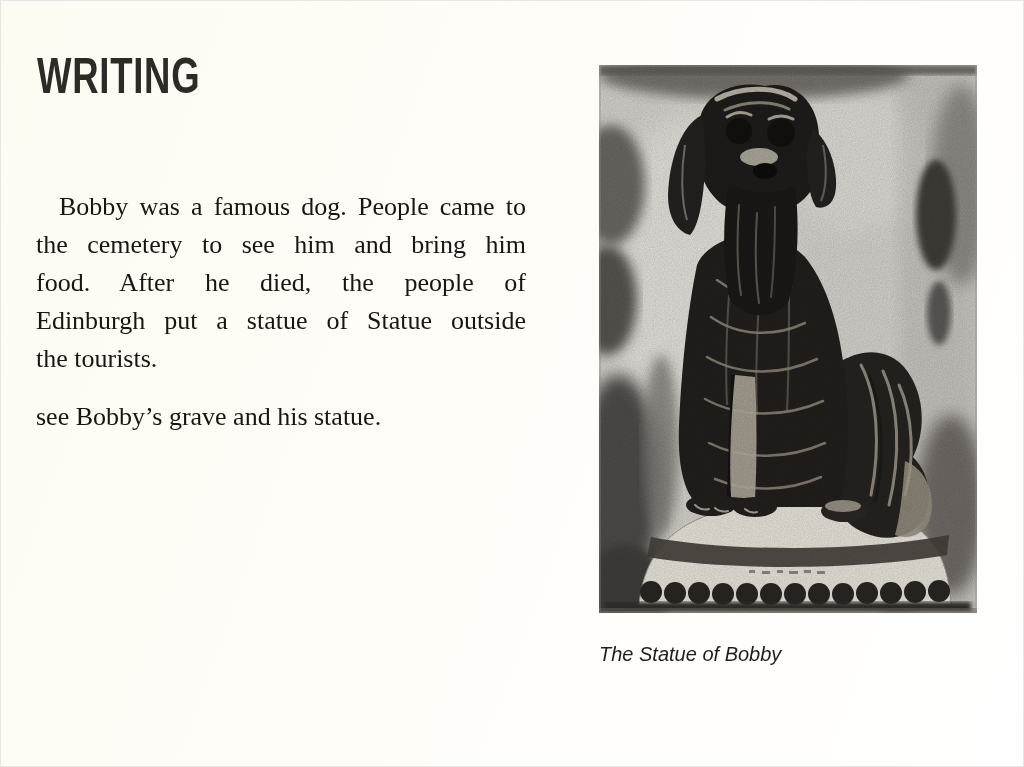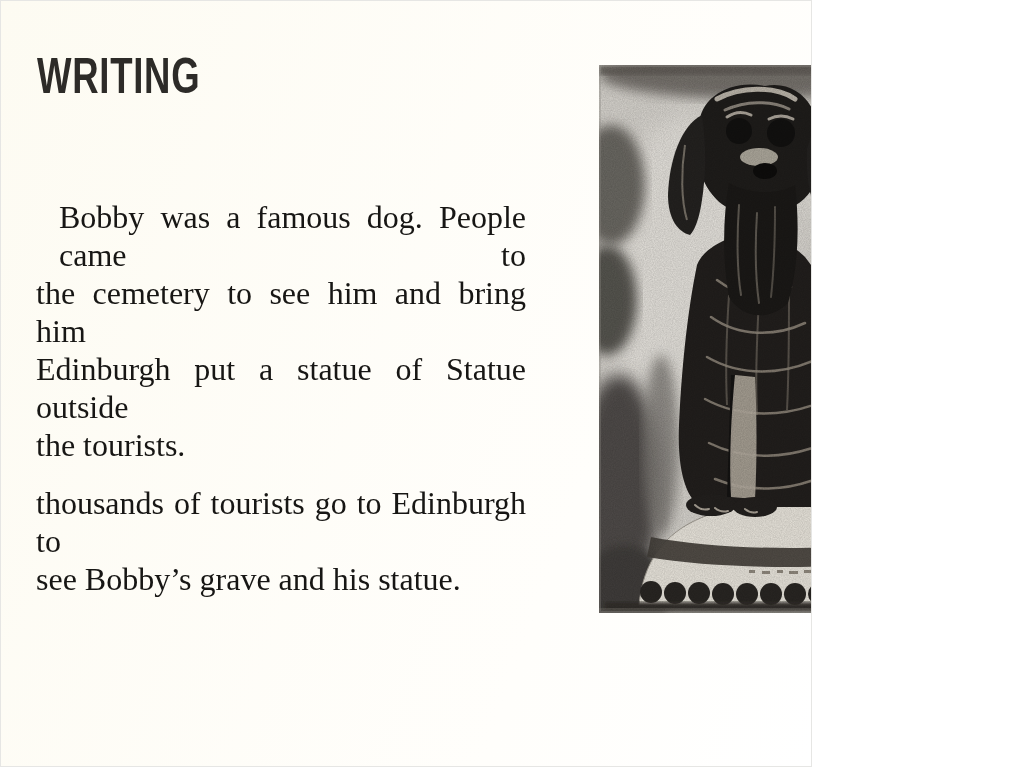--- a/index.html
+++ b/index.html
@@ -1,18 +1,18 @@
 <!DOCTYPE html>
 <html><head>
 <meta charset="utf-8">
 <style>
   html, body { margin: 0; padding: 0; background: #ffffff; }
   .slide {
     position: relative;
-    width: 812px;
+    width: 1024px;
     height: 767px;
     box-sizing: border-box;
     background: linear-gradient(110deg, #fdfbf2 0%, #fffefb 70%, #ffffff 100%);
     border: 1px solid #e6e6e4;
     overflow: hidden;
     font-family: "Liberation Serif", serif;
   }
   .heading {
     position: absolute;
     left: 36px;
@@ -24,23 +24,23 @@
     line-height: 1;
     letter-spacing: 1px;
     color: #2d2b28;
     transform: scaleX(0.73);
     transform-origin: left top;
     white-space: nowrap;
   }
   .article {
     position: absolute;
     left: 35px;
-    top: 197px;
+    top: 187px;
     width: 490px;
-    font-size: 32px;
+    font-size: 26px;
     line-height: 38px;
     color: #171614;
   }
   .para { margin: 0; }
   .para + .para { margin-top: 20px; }
   .jline {
     text-align: justify;
     text-align-last: justify;
     white-space: normal;
   }
@@ -76,25 +76,25 @@
 <body>
 
 <div class="slide">
 
   <h1 class="heading">WRITING</h1>
 
   <div class="article">
     <div class="para">
       <div class="jline first">Bobby was a famous dog. People came to</div>
       <div class="jline">the cemetery to see him and bring him</div>
+      <div class="jline">food. After he died, the people of</div>
       <div class="jline">Edinburgh put a statue of Statue outside</div>
       <div class="jline last">the tourists.</div>
     </div>
     <div class="para">
-      <div class="jline">thousands of tourists go to Edinburgh to</div>
       <div class="jline last">see Bobby’s grave and his statue.</div>
     </div>
   </div>
 
   <figure class="figure">
     <div class="photo" role="img" aria-label="Black-and-white photograph of the shaggy dog statue of Bobby sitting on a round domed pedestal with a ball fringe">
       <svg viewBox="0 0 378 548" xmlns="http://www.w3.org/2000/svg">
         <defs>
           <filter id="b4">
               <feGaussianBlur stdDeviation="2.2"></feGaussianBlur>
@@ -233,14 +233,15 @@
             <path d="M176 142 C176 172 175 205 172 232" opacity="0.5"></path>
           </g>
         </g>
 
         <rect x="0" y="0" width="378" height="548" filter="url(#grain)" opacity="0.2"></rect>
         <rect x="1" y="1" width="376" height="546" fill="none" stroke="#8d8983" stroke-width="2" opacity="0.35"></rect>
       </svg>
     </div>
   </figure>
 
+  <figcaption class="caption">The Statue of Bobby</figcaption>
 
 </div>
 
 </body></html>

